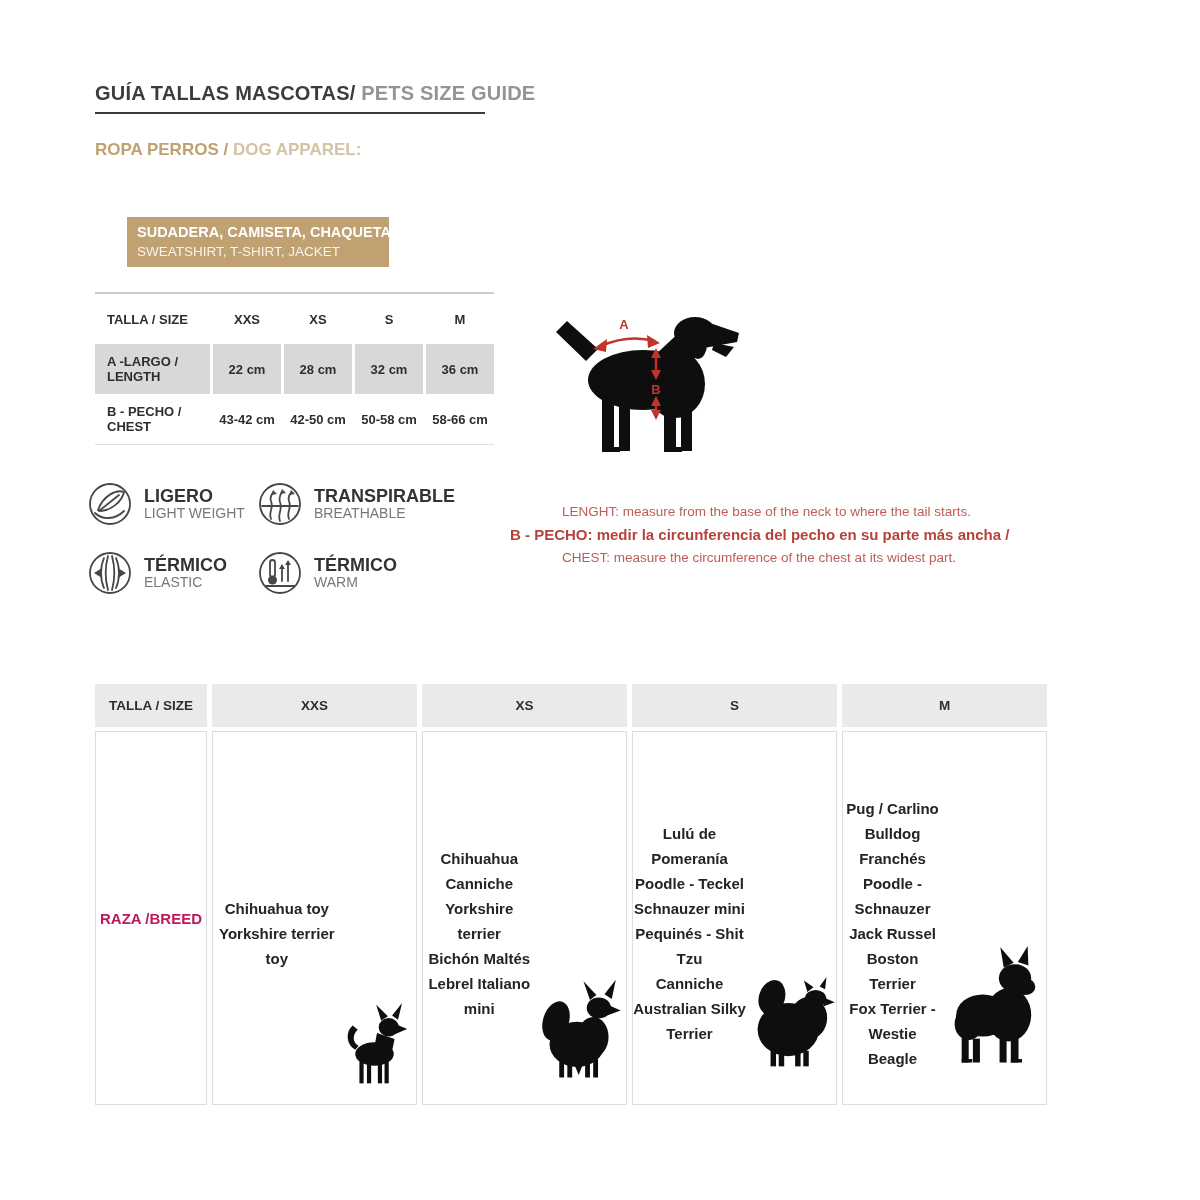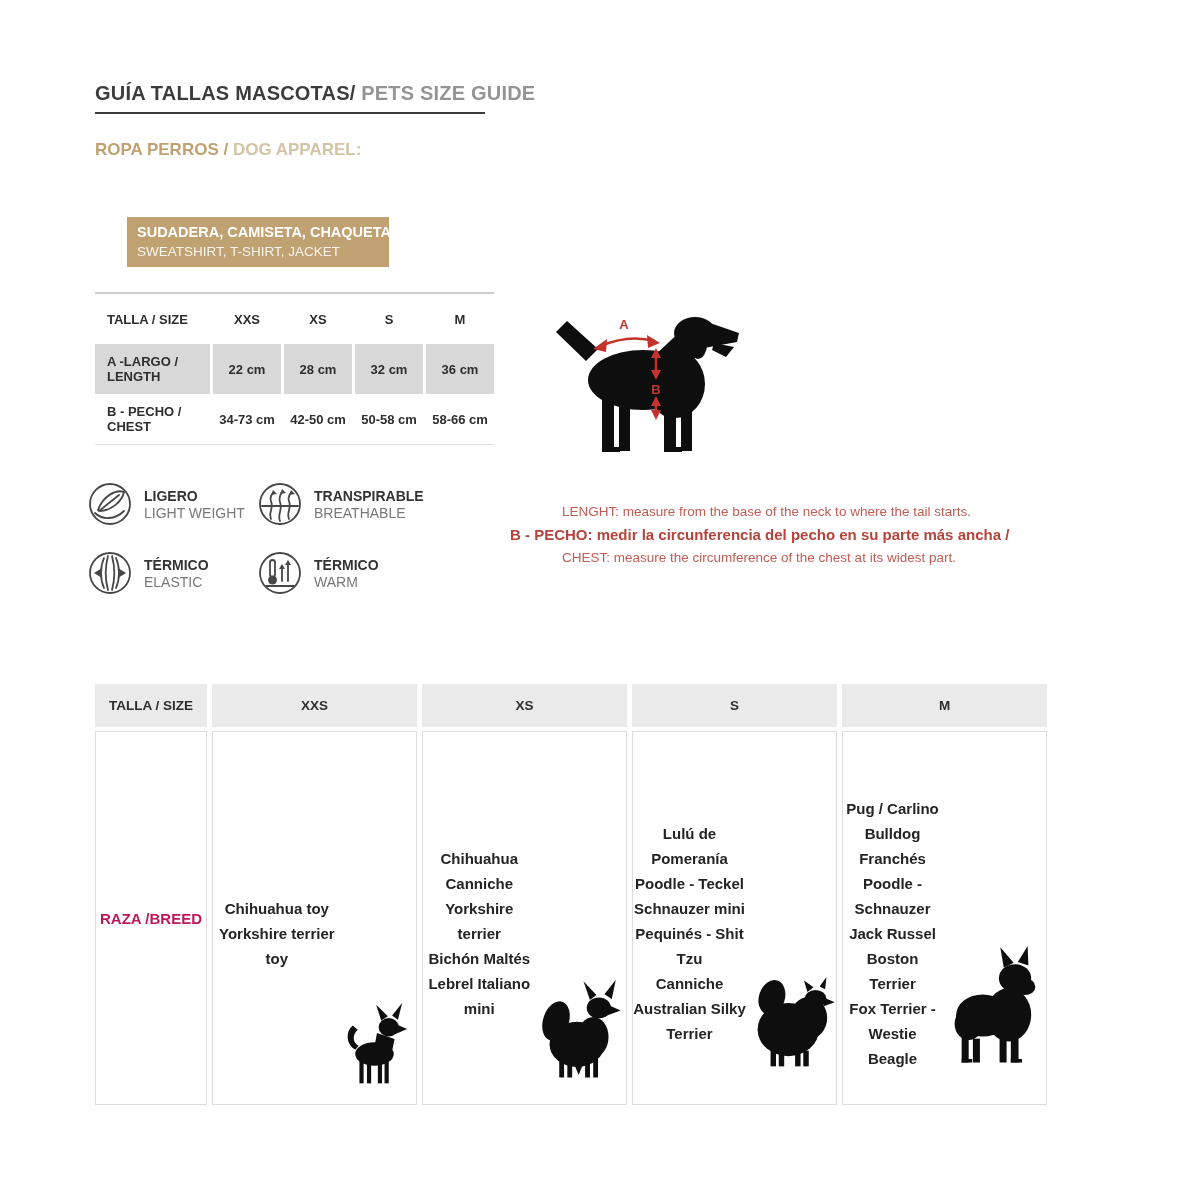--- a/index.html
+++ b/index.html
@@ -37,21 +37,21 @@
     border-top:2px solid #cccccc;border-bottom:1px solid #e0e0e0;}
   .size-table .cell{display:flex;align-items:center;justify-content:center;
     font-size:13px;font-weight:bold;color:#2e2e2e;background:#fff;}
   .size-table .lbl{justify-content:flex-start;padding-left:12px;}
   .size-table .band{background:var(--band-gray);}
   
   .diagram{position:absolute;left:548px;top:292px;}
   
   .feature{position:absolute;display:flex;align-items:center;}
   .feature .txt{margin-left:12px;}
-  .feature .f-title{font-size:14px;font-weight:bold;color:#333;line-height:17px;white-space:nowrap;}
+  .feature .f-title{font-size:18px;font-weight:bold;color:#333;line-height:17px;white-space:nowrap;}
   .feature .f-sub{font-size:14px;color:#787878;line-height:16px;white-space:nowrap;}
   .f1{left:88px;top:482px;} .f2{left:258px;top:482px;}
   .f3{left:88px;top:551px;} .f4{left:258px;top:551px;}
   
   .notes{position:absolute;left:510px;top:500px;width:450px;}
   .note-es{font-size:15px;font-weight:bold;color:var(--accent-red);line-height:23px;white-space:nowrap;}
   .note-en{font-size:13.5px;color:var(--accent-red-soft);line-height:23px;padding-left:52px;white-space:nowrap;}
   
   .breed-table{position:absolute;left:95px;top:684px;width:952px;}
   .bt-head{display:grid;grid-template-columns:112px 205px 205px 205px 205px;column-gap:5px;}
@@ -95,21 +95,21 @@
     <div class="cell">S</div>
     <div class="cell">M</div>
 
     <div class="cell lbl band">A -LARGO / LENGTH</div>
     <div class="cell band">22 cm</div>
     <div class="cell band">28 cm</div>
     <div class="cell band">32 cm</div>
     <div class="cell band">36 cm</div>
 
     <div class="cell lbl">B - PECHO / CHEST</div>
-    <div class="cell">34-73 cm</div>
+    <div class="cell">43-42 cm</div>
     <div class="cell">42-50 cm</div>
     <div class="cell">50-58 cm</div>
     <div class="cell">58-66 cm</div>
   </div>
 
   <div class="diagram">
     <svg width="205" height="170" viewBox="0 0 205 170">
       <g class="dogfill">
         <polygon points="8,40 19,29 50,57 38,69"></polygon>
         <ellipse cx="95" cy="88" rx="55" ry="30"></ellipse>

